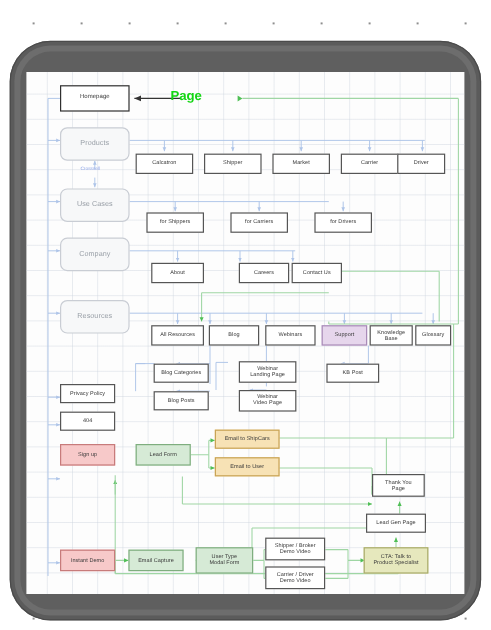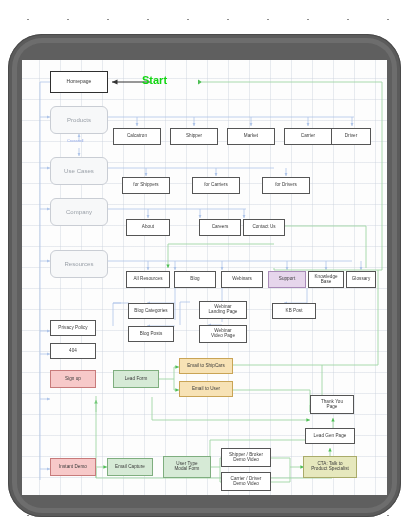--- a/index.html
+++ b/index.html
@@ -279,16 +279,16 @@
       <div class="node green" style="left: 141px; top: 396px; width: 48px; height: 22px;">User Type
 Modal  Form</div>
       <div class="node page" style="left: 199px; top: 388px; width: 50px; height: 19px;">Shipper / Broker
 Demo Video</div>
       <div class="node page" style="left: 199px; top: 412px; width: 50px; height: 19px;">Carrier / Driver
 Demo Video</div>
       <div class="node olive" style="left: 281px; top: 396px; width: 54px; height: 22px;">CTA: Talk to
 Product Specialist</div>
     </div>
 
-  <div class="start-label" style="left:120px;top:14px;">Start</div>
+  <div class="start-label" style="left:120px;top:14px;">Page</div>
 
   <div class="crosssell" style="left:45px;top:78px;">Crosssell</div>
 </div>
 
 </body></html>

